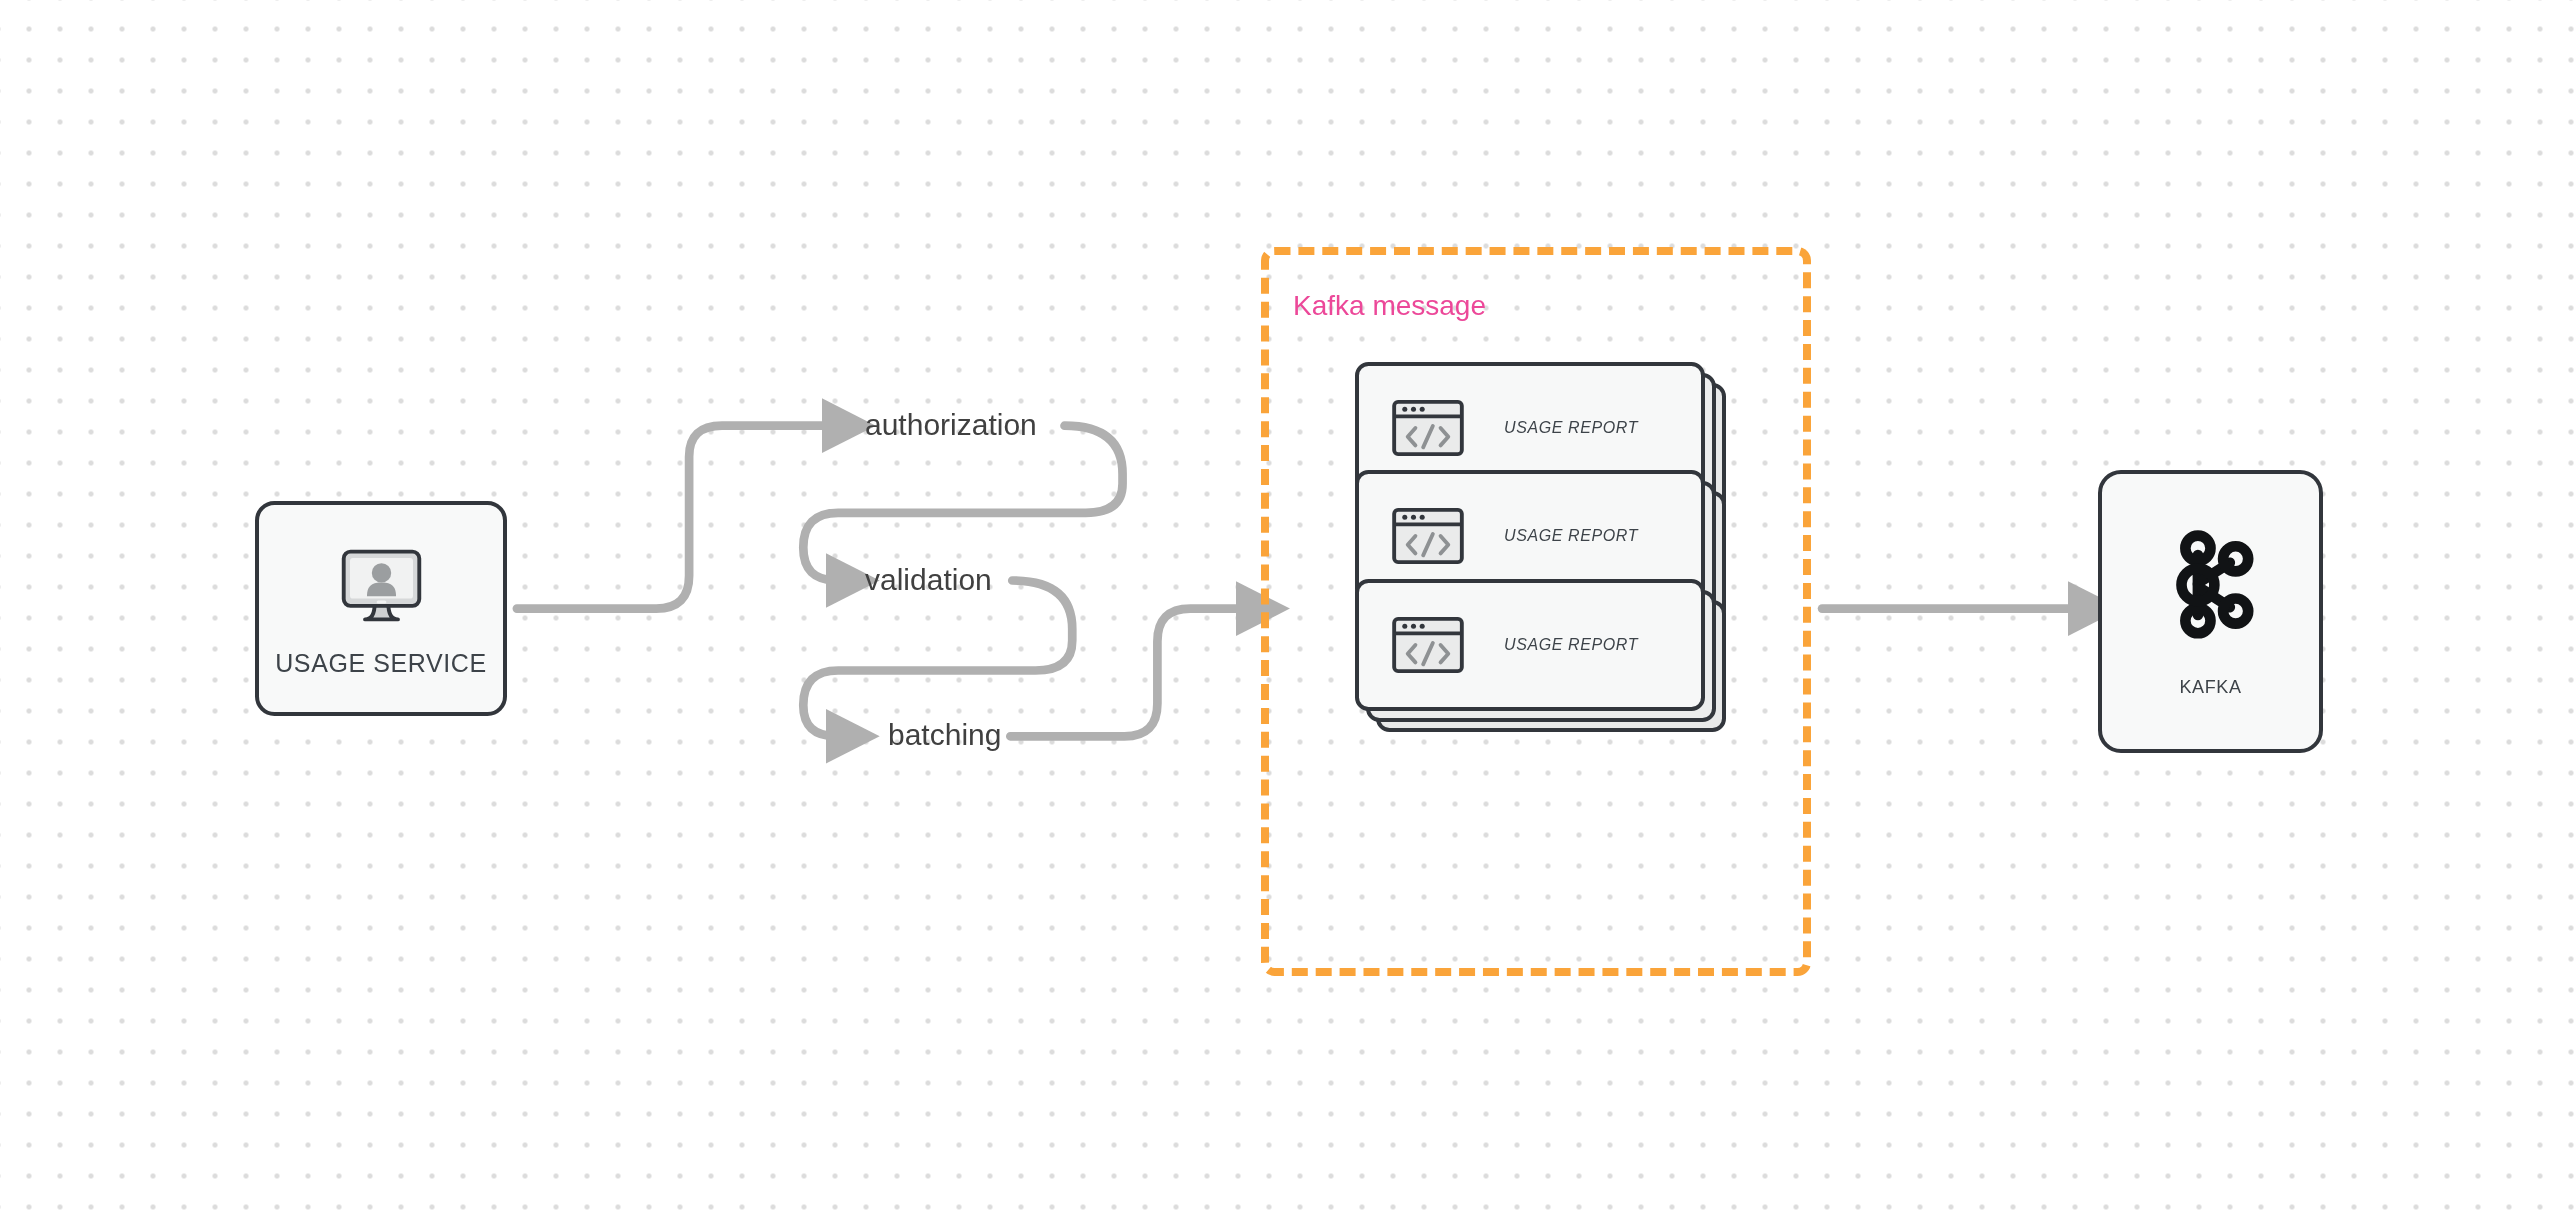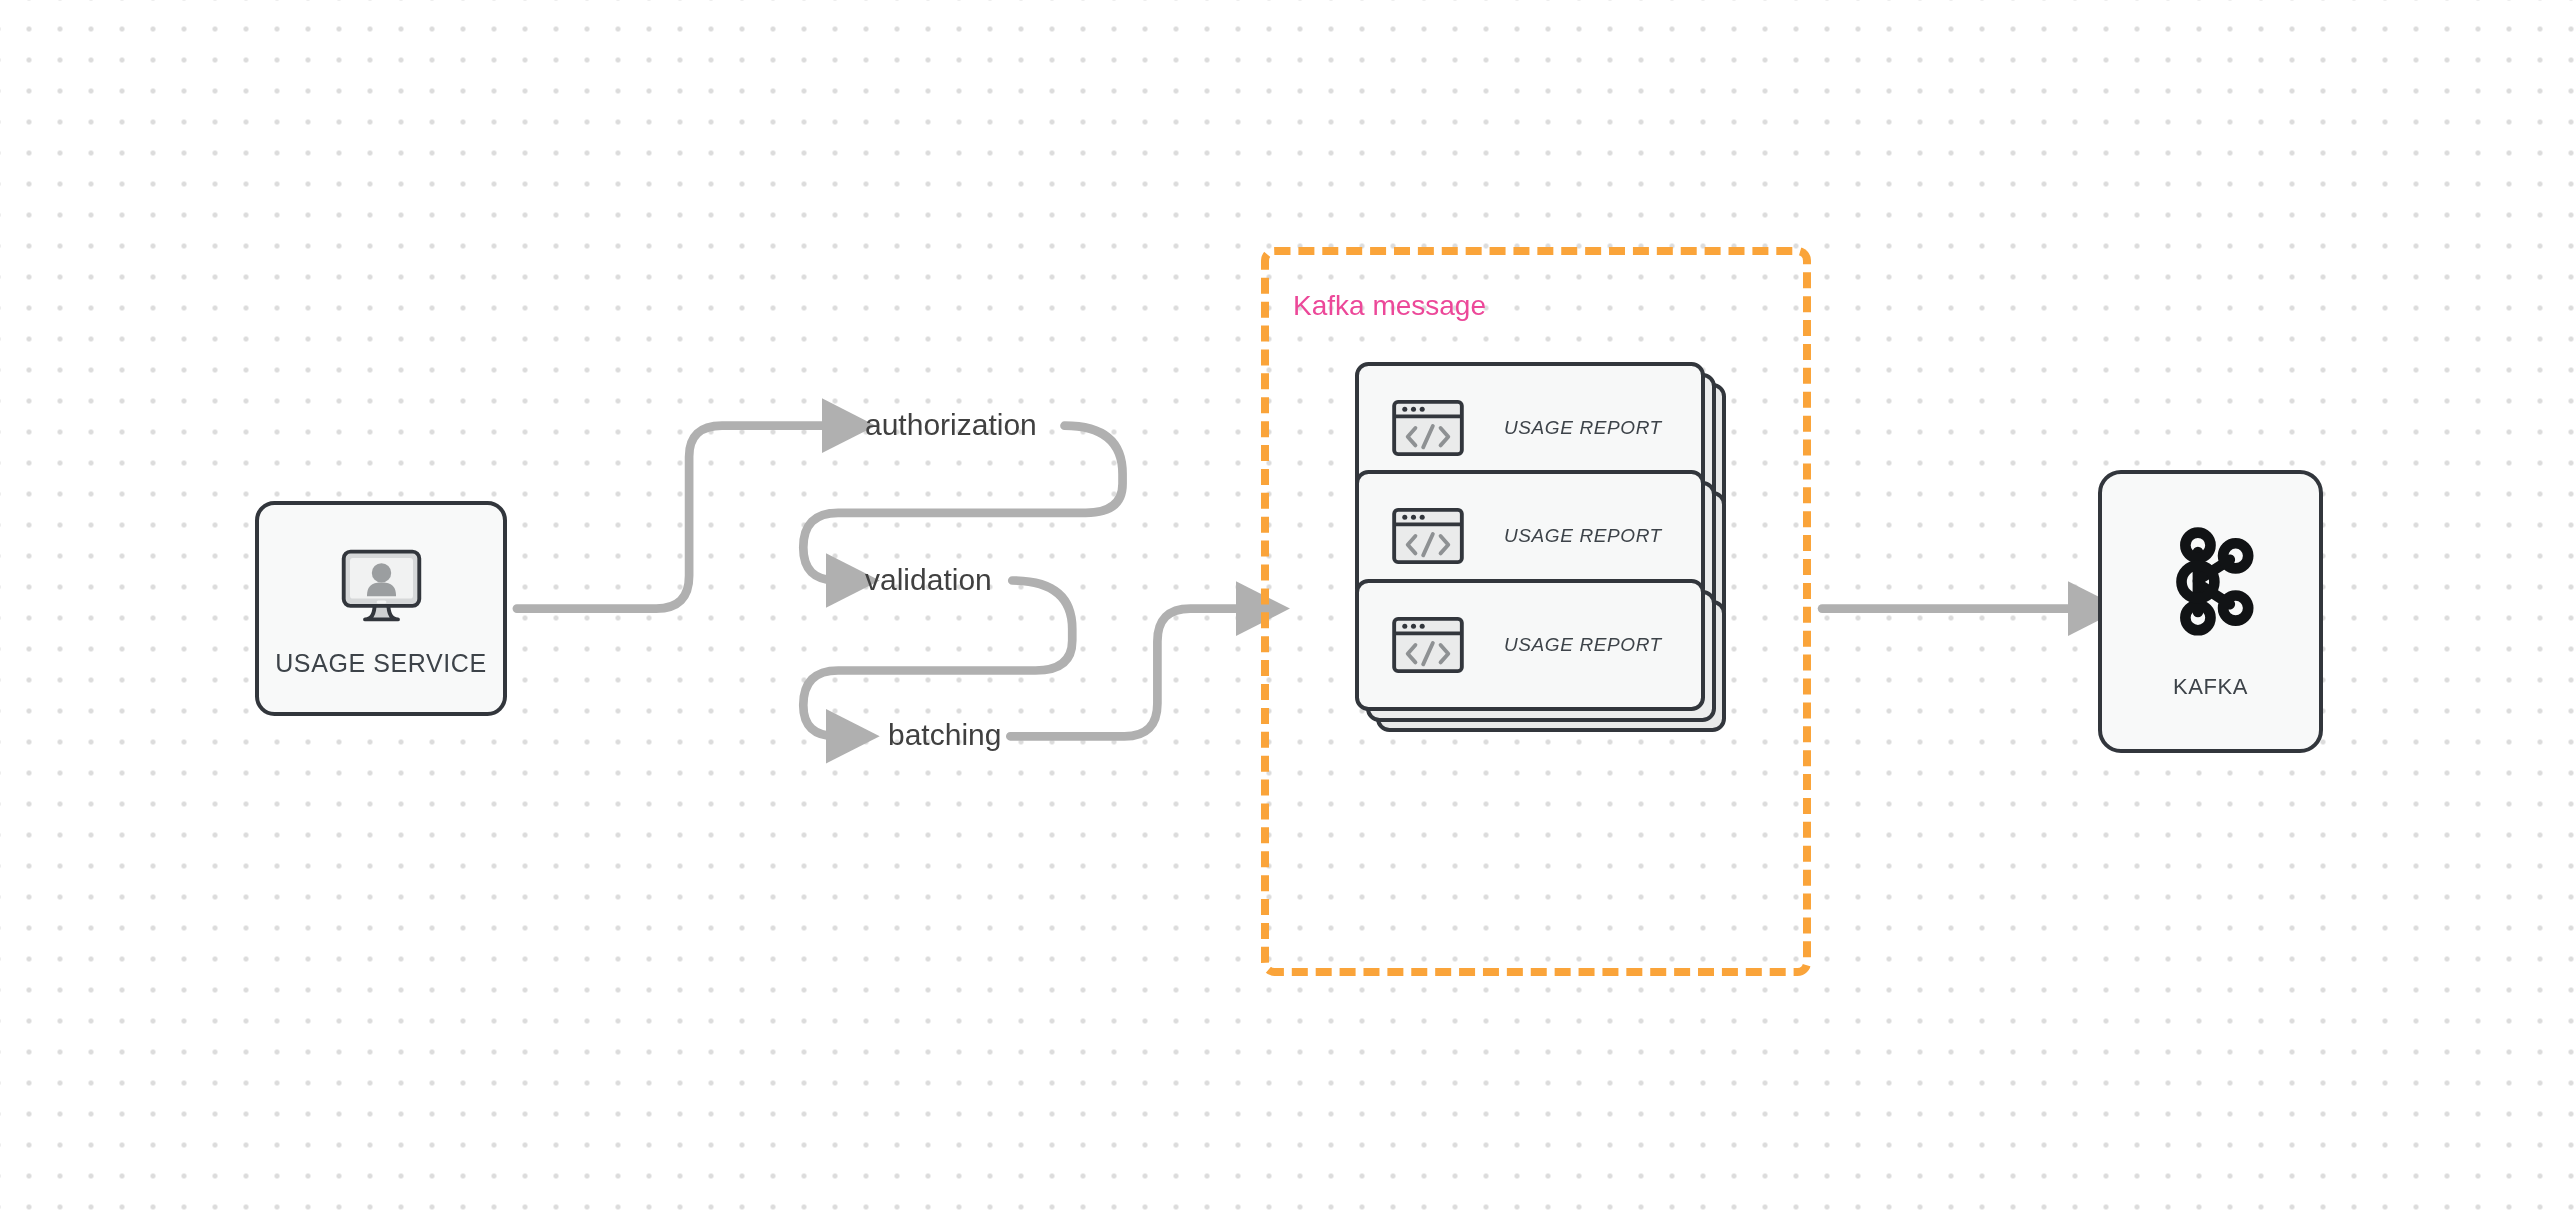--- a/index.html
+++ b/index.html
@@ -42,21 +42,21 @@
     left:255px;top:501px;width:252px;height:215px;
     border-radius:19.4px;
   }
   #usage-service .node-label{font-size:25px;margin-top:13.5px;text-align:right;}
 
   
   #kafka-node{
     left:2098px;top:470px;width:225px;height:283px;
     border-radius:23px;
   }
-  #kafka-node .node-label{font-size:22px;margin-top:31px;}
+  #kafka-node .node-label{font-size:18px;margin-top:31px;}
 
   
   #kafka-group{
     position:absolute;
     left:1261px;top:247px;width:550px;height:729px;
     border:8.7px dashed #faa43a;
     border-radius:13.5px;
     box-sizing:border-box;
   }
   #kafka-group-title{
@@ -95,21 +95,21 @@
     border-radius:13.5px;
     box-sizing:border-box;
     display:flex;align-items:center;
   }
   .report-icon{
     width:74px;height:58px;
     margin-left:32px;flex:0 0 auto;
   }
   .report-text{
     font-style:italic;
-    font-size:19px;
+    font-size:16px;
     color:#3d4349;
     letter-spacing:0.6px;
     margin-left:39px;
     white-space:nowrap;
   }
 
   
   .step-label{
     position:absolute;
     font-size:30px;

